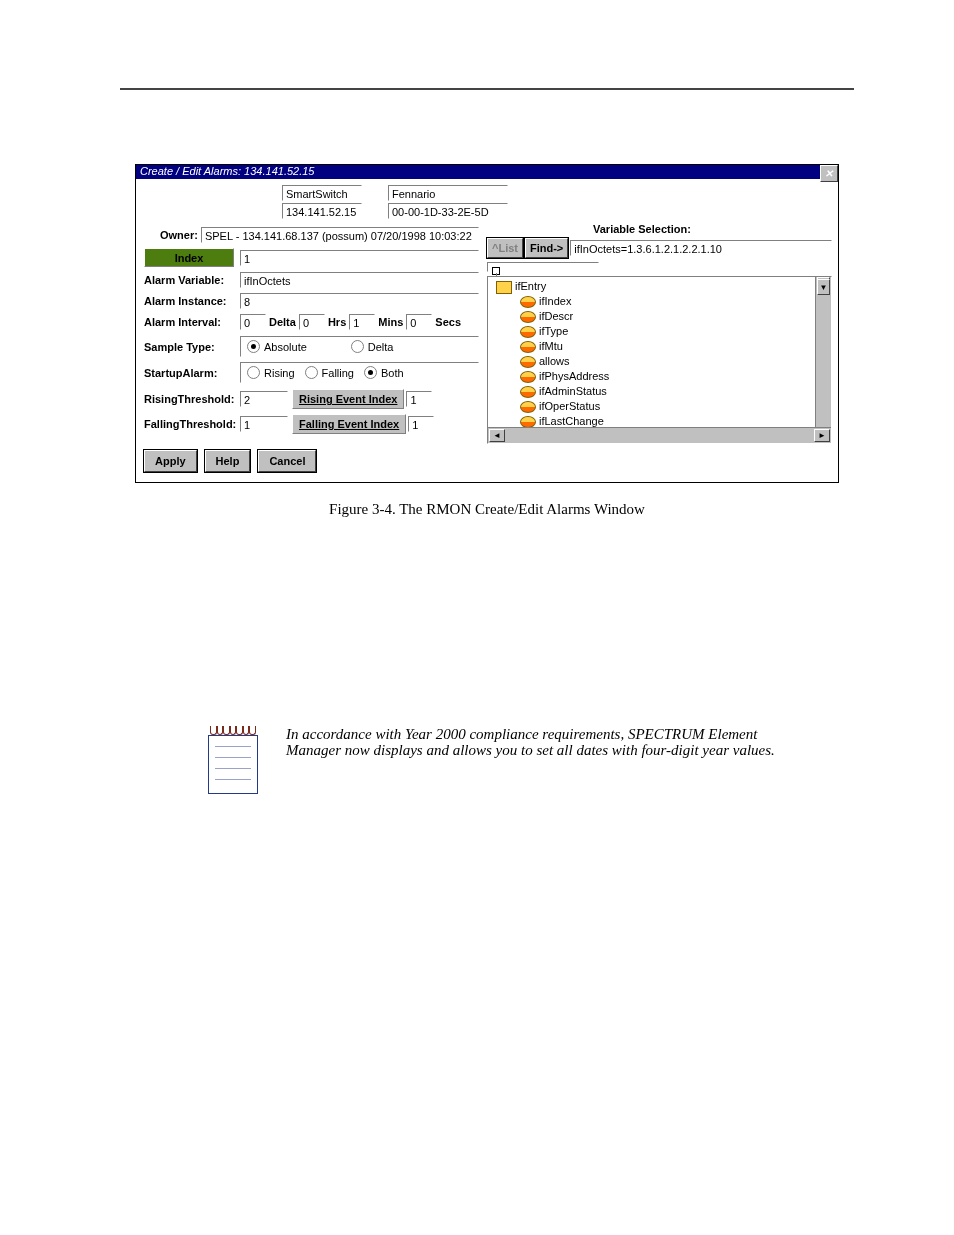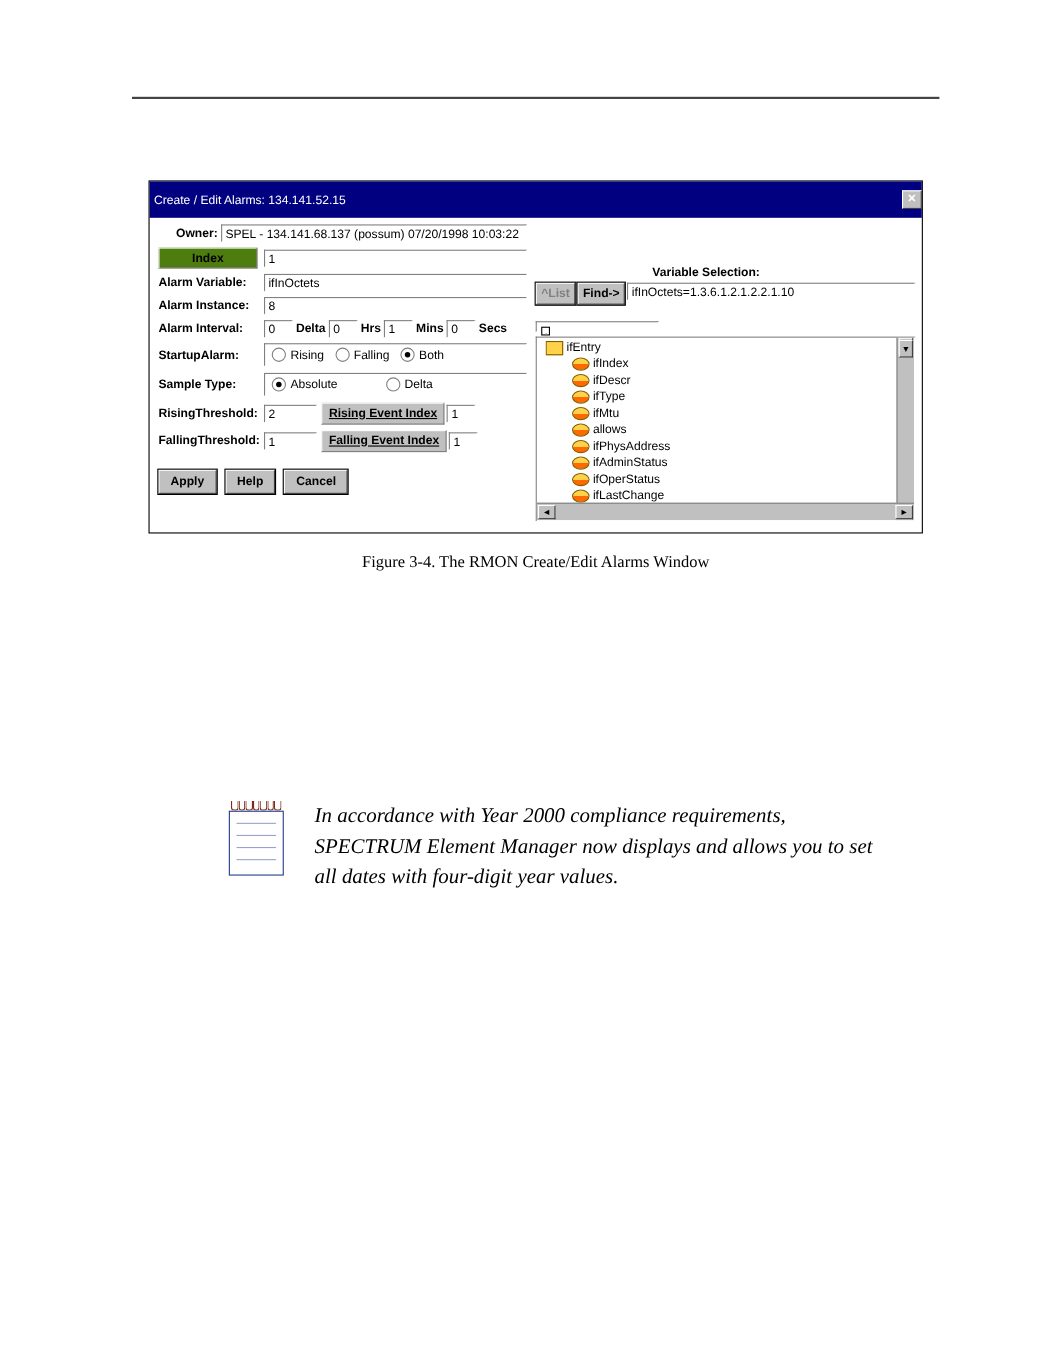--- a/index.html
+++ b/index.html
@@ -25,23 +25,23 @@
     border: 1px solid #000;
     font-family: "MS Sans Serif", Arial, sans-serif;
     font-size: 11px;
     color: #000;
     background: #fff;
   }
   .titlebar {
     background: #000080;
     color: #fff;
     display: flex;
-    align-items: center;
-    height: 33px;
+    height: 14px;
     padding-left: 4px;
+    font-style: italic;
   }
   .titlebar .close {
     margin-left: auto;
     width: 16px; height: 15px;
     background: #c0c0c0;
     border: 1px solid #fff;
     border-right-color:#404040; border-bottom-color:#404040;
     display:flex; align-items:center; justify-content:center;
     font-weight:bold; font-size:10px; line-height:10px;
   }
@@ -110,21 +110,21 @@
   .smallfield.med{width:48px;}
   .hdrbox {
     border:1px solid #fff;
     border-right-color:#808080; border-bottom-color:#808080;
     background:#c0c0c0;
     height:18px; line-height:18px; text-align:center; font-weight:bold;
     padding:0 6px;
     text-decoration:underline;
   }
   .var-title{ font-weight:bold; margin-bottom:3px; margin-left:106px;}
-  .var-row{ display:flex; margin-bottom:15px; }
+  .var-row{ display:flex; align-items:center; margin-bottom:4px; }
   .var-row .btn.sq{ padding:0 4px; height:18px; margin-right:2px;}
   .var-row .listbtn{ color:#808080; }
   .var-row .varfield { flex:1; }
   .tree-wrap{
     display:flex; gap:4px;
     height: 182px;
     flex-direction: column;
   }
   .tree-zoom{
     width:100px;
@@ -223,21 +223,21 @@
     position:absolute; top:9px; left:0; right:0; bottom:0;
     border:1px solid #233a8a;
     background:#fff;
   }
   .notepad-icon .pad .ln{
     height:1px; background:#9aa3c7; margin:10px 6px 0 6px;
   }
   .note-text{
     font-family: Palatino, "Palatino Linotype", "Times New Roman", serif;
     font-style: italic;
-    font-size:19px; line-height:28px;
+    font-size:15px; line-height:16px;
     max-width: 520px;
   }
   .index-header{
     border:1px solid #fff;
     border-right-color:#808080; border-bottom-color:#808080;
     background:#4d7c0f;
     height:17px; display:flex; align-items:center; justify-content:center;
     font-weight:bold; width:88px; margin-right:6px;
   }
   .inline-lbl{ font-weight:bold; margin:0 3px 0 3px;}
@@ -251,20 +251,30 @@
   <div class="window">
     <div class="titlebar">
       <span>Create / Edit Alarms: 134.141.52.15</span>
       <span class="close">✕</span>
     </div>
 
     <div class="window-body">
 
       <div class="left-pane">
 
+        <div class="info-stack" style="width:236px;">
+          <div class="info-col">
+            <div class="flatbox">SmartSwitch</div>
+            <div class="flatbox">134.141.52.15</div>
+          </div>
+          <div class="info-col" style="width:120px;">
+            <div class="flatbox">Fennario</div>
+            <div class="flatbox">00-00-1D-33-2E-5D</div>
+          </div>
+        </div>
 
         <div class="row">
           <span class="inline-lbl" style="margin-left:16px">Owner:</span>
           <div class="flatbox input" style="flex:1">SPEL - 134.141.68.137 (possum) 07/20/1998 10:03:22</div>
         </div>
 
         <div class="row">
           <div class="index-header">Index</div>
           <div class="flatbox input" style="flex:1">1</div>
         </div>
@@ -281,51 +291,51 @@
         <div class="row">
           <span class="lbl">Alarm Interval:</span>
           <div class="flatbox input smallfield">0</div>
           <span class="inline-lbl">Delta</span>
           <div class="flatbox input smallfield">0</div>
           <span class="inline-lbl">Hrs</span>
           <div class="flatbox input smallfield">1</div>
           <span class="inline-lbl">Mins</span>
           <div class="flatbox input smallfield">0</div>
           <span class="inline-lbl">Secs</span>
+        </div>
+
+        <div class="row" style="margin-top:6px">
+          <span class="lbl">Sample Type:</span>
+          <div class="inset" style="flex:1">
+            <span class="radio sel">
+                <span class="dot"></span>
+                <span>Absolute</span>
+              </span>
+            <span style="width:24px"></span>
+            <span class="radio">
+                <span class="dot"></span>
+                <span>Delta</span>
+              </span>
+          </div>
         </div>
 
         <div class="row">
           <span class="lbl">StartupAlarm:</span>
           <div class="inset" style="flex:1">
             <span class="radio">
                 <span class="dot"></span>
                 <span>Rising</span>
               </span>
             <span class="radio">
                 <span class="dot"></span>
                 <span>Falling</span>
               </span>
             <span class="radio sel">
                 <span class="dot"></span>
                 <span>Both</span>
-              </span>
-          </div>
-        </div>
-
-        <div class="row" style="margin-top:6px">
-          <span class="lbl">Sample Type:</span>
-          <div class="inset" style="flex:1">
-            <span class="radio sel">
-                <span class="dot"></span>
-                <span>Absolute</span>
-              </span>
-            <span style="width:24px"></span>
-            <span class="radio">
-                <span class="dot"></span>
-                <span>Delta</span>
               </span>
           </div>
         </div>
 
         <div class="row" style="margin-top:6px">
           <span class="lbl">RisingThreshold:</span>
           <div class="flatbox input smallfield med">2</div>
           <div class="hdrbox" style="margin-left:4px">Rising Event Index</div>
           <div class="flatbox input smallfield" style="margin-left:2px">1</div>
         </div>

